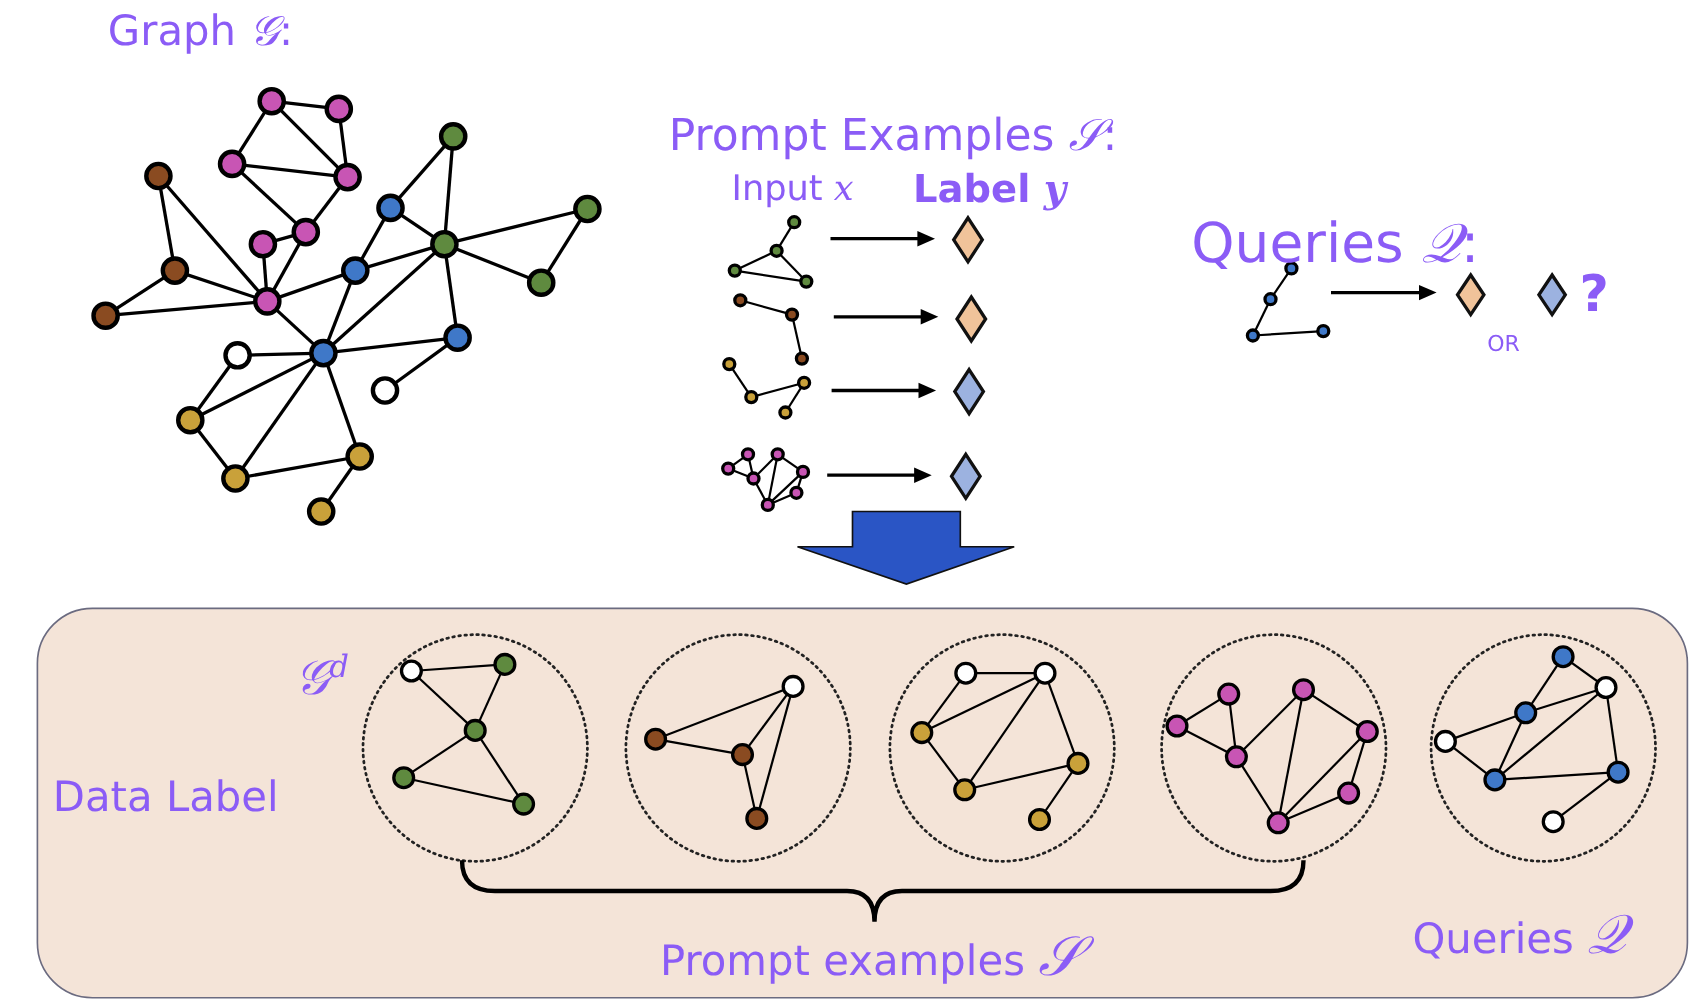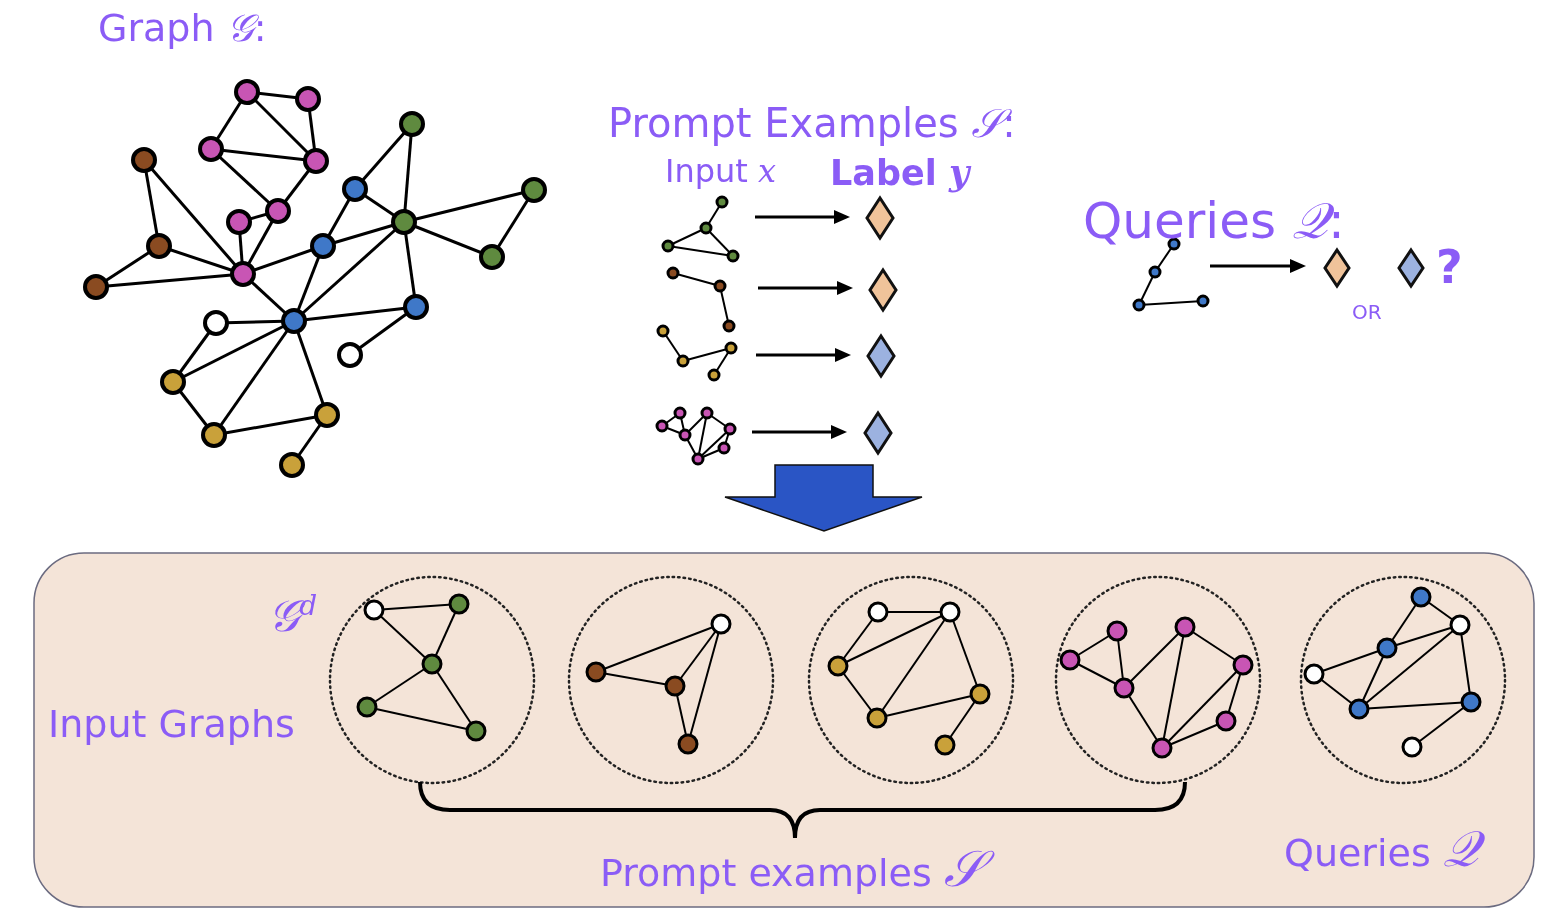--- a/index.html
+++ b/index.html
@@ -226,15 +226,15 @@
 </svg>
 
 <div class="lbl" style="left:98px;top:6px;font-size:38px;"><span>Graph</span> <span class="it">𝒢</span><span>:</span></div>
 <div class="lbl" style="left:608px;top:100px;font-size:40px;"><span>Prompt Examples</span> <span class="it">𝒮</span><span>:</span></div>
 <div class="lbl" style="left:665px;top:152px;font-size:32px;"><span>Input</span> <span class="it">x</span></div>
 <div class="lbl" style="left:830px;top:152px;font-size:35px;font-weight:bold;"><span>Label</span> <span class="it">y</span></div>
 <div class="lbl" style="left:1083px;top:192px;font-size:50px;"><span>Queries</span> <span class="it">𝒬</span><span>:</span></div>
 <div class="lbl" style="left:1352px;top:258px;font-size:20px;margin-top:42px;">OR</div>
 <div class="lbl" style="left:1436px;top:240px;font-size:46px;font-weight:bold;">?</div>
 <div class="lbl it" style="left:268px;top:589px;font-size:44px;"><span>𝒢</span><sup style="font-size:28px;">d</sup></div>
-<div class="lbl" style="left:48px;top:702px;font-size:38px;">Input Graphs</div>
+<div class="lbl" style="left:48px;top:702px;font-size:38px;">Data Label</div>
 <div class="lbl" style="left:600px;top:840px;font-size:38px;"><span>Prompt examples</span> <span class="it" style="font-size:50px;">𝒮</span></div>
 <div class="lbl" style="left:1284px;top:820px;font-size:38px;"><span>Queries</span> <span class="it" style="font-size:50px;">𝒬</span></div>
 
 </body></html>

